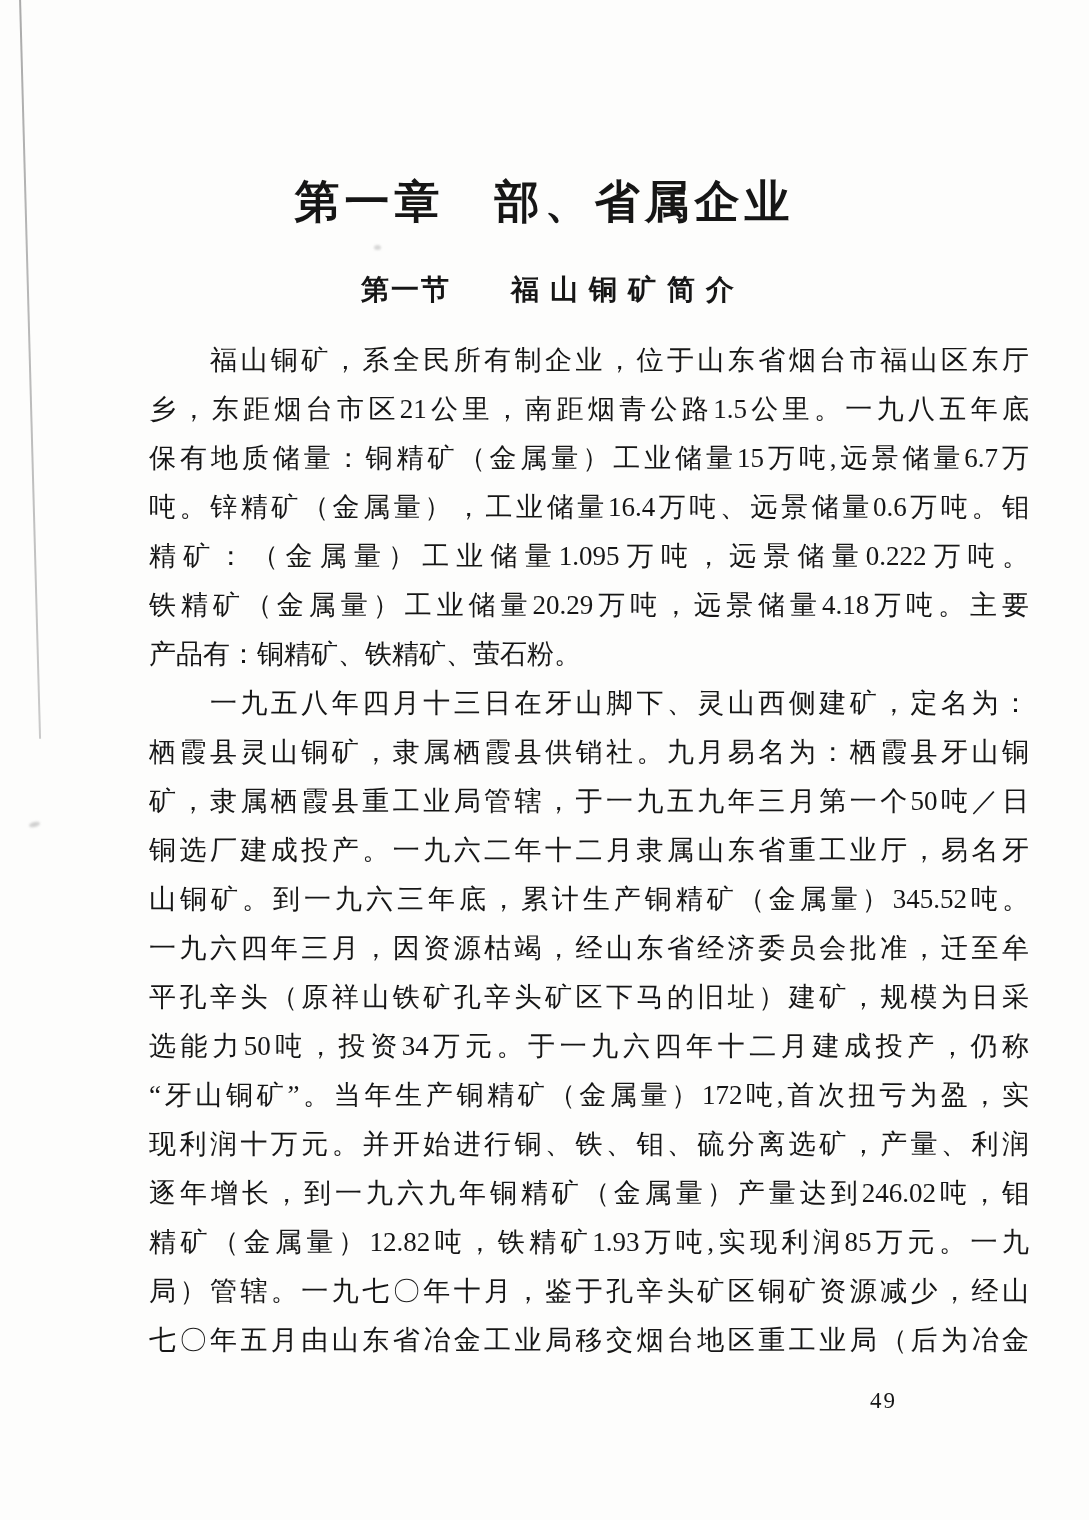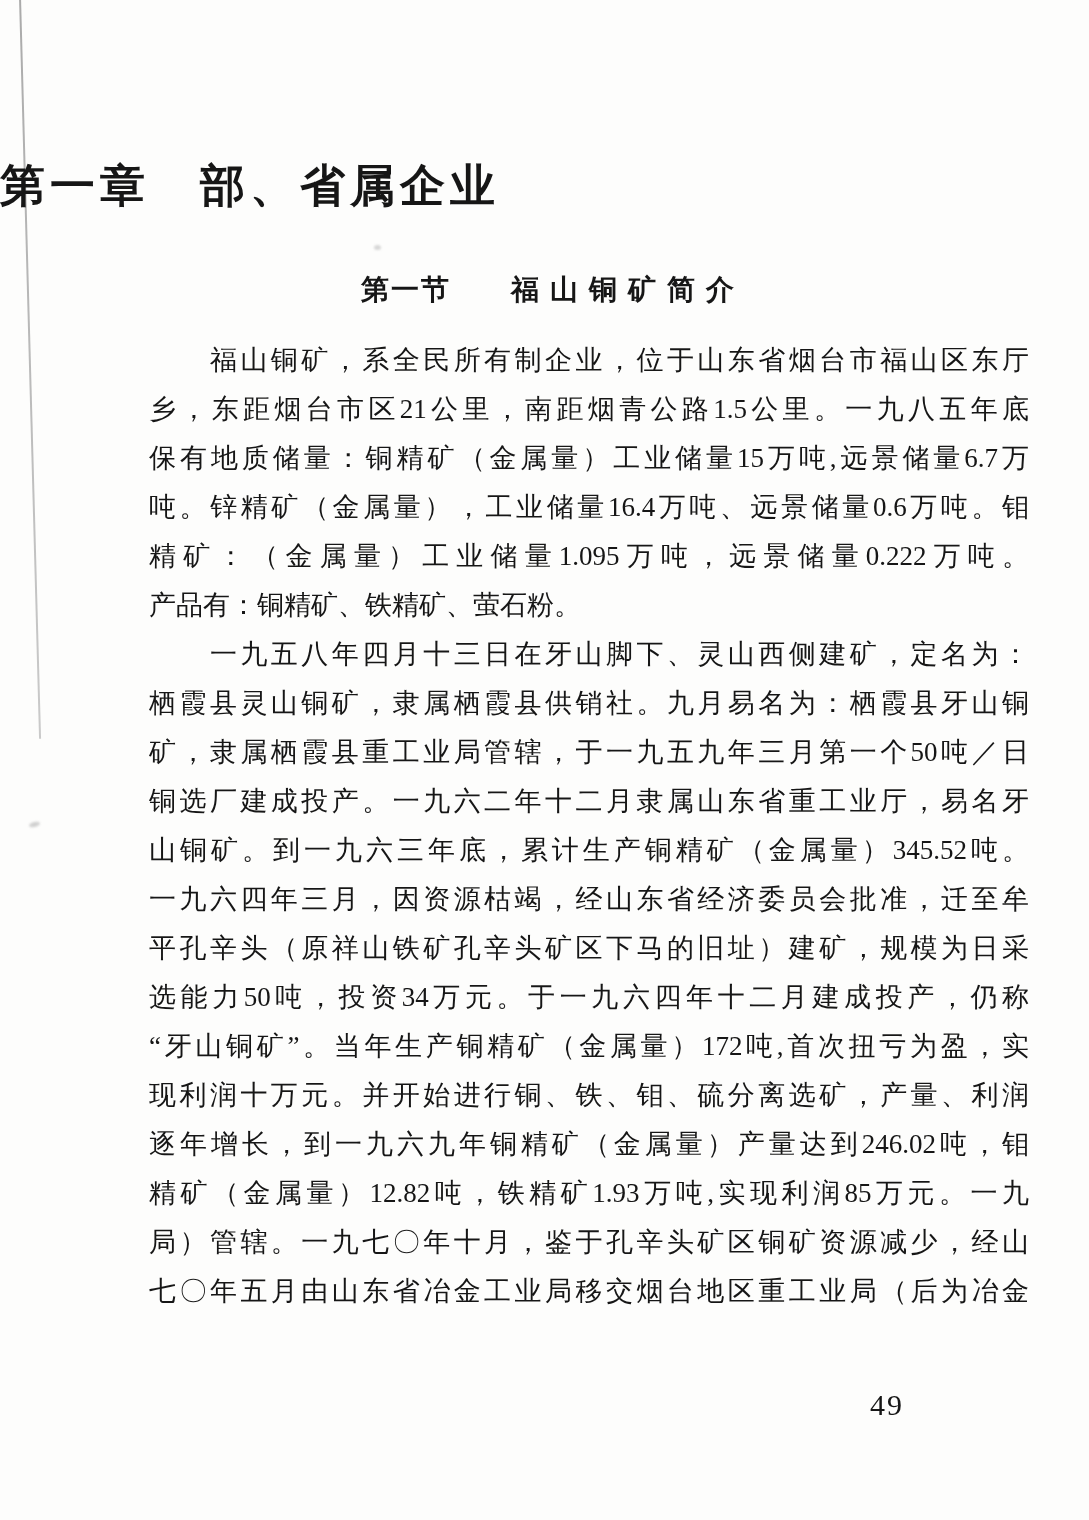--- a/index.html
+++ b/index.html
@@ -11,25 +11,25 @@
     position: relative;
     width: 1089px;
     height: 1520px;
     background: var(--page-bg, #fdfdfc);
     color: var(--ink, #161616);
     font-family: "Liberation Serif", "DejaVu Serif", serif;
     overflow: hidden;
   }
   .chapter {
     position: absolute;
-    top: 156px;
+    top: 172px;
     left: 0;
     width: 100%;
     margin: 0;
-    text-align: left;
+    text-align: center;
     font-size: 45px;
     font-weight: bold;
     letter-spacing: 5px;
     line-height: 60px;
     white-space: pre;
   }
   .section {
     position: absolute;
     top: 266px;
     left: 0;
@@ -58,21 +58,21 @@
     word-break: keep-all;
   }
   .bline.noj {
     text-align: right;
     text-align-last: left;
   }
   .pageno {
     position: absolute;
     top: 1388px;
     left: 870px;
-    font-size: 30px;
+    font-size: 23px;
     letter-spacing: 2px;
   }
   
   .edge-line {
     position: absolute;
     top: -3px;
     left: 19px;
     width: 2px;
     height: 742px;
     background: linear-gradient(to bottom, #8f8f8f, #b9b9b9);
@@ -115,20 +115,21 @@
 
   <h1 class="chapter">第一章　部、省属企业</h1>
   <h2 class="section">第一节　　福 山 铜 矿 简 介</h2>
 
   <div class="body-text">
     <div class="bline">　　福山铜矿，系全民所有制企业，位于山东省烟台市福山区东厅</div>
     <div class="bline">乡，东距烟台市区21公里，南距烟青公路1.5公里。一九八五年底</div>
     <div class="bline">保有地质储量：铜精矿（金属量）工业储量15万吨,远景储量6.7万</div>
     <div class="bline">吨。锌精矿（金属量），工业储量16.4万吨、远景储量0.6万吨。钼</div>
     <div class="bline">精矿：（金属量）工业储量1.095万吨，远景储量0.222万吨。</div>
+    <div class="bline">铁精矿（金属量）工业储量20.29万吨，远景储量4.18万吨。主要</div>
     <div class="bline noj">产品有：铜精矿、铁精矿、萤石粉。</div>
     <div class="bline">　　一九五八年四月十三日在牙山脚下、灵山西侧建矿，定名为：</div>
     <div class="bline">栖霞县灵山铜矿，隶属栖霞县供销社。九月易名为：栖霞县牙山铜</div>
     <div class="bline">矿，隶属栖霞县重工业局管辖，于一九五九年三月第一个50吨／日</div>
     <div class="bline">铜选厂建成投产。一九六二年十二月隶属山东省重工业厅，易名牙</div>
     <div class="bline">山铜矿。到一九六三年底，累计生产铜精矿（金属量）345.52吨。</div>
     <div class="bline">一九六四年三月，因资源枯竭，经山东省经济委员会批准，迁至牟</div>
     <div class="bline">平孔辛头（原祥山铁矿孔辛头矿区下马的旧址）建矿，规模为日采</div>
     <div class="bline">选能力50吨，投资34万元。于一九六四年十二月建成投产，仍称</div>
     <div class="bline">“牙山铜矿”。当年生产铜精矿（金属量）172吨,首次扭亏为盈，实</div>

